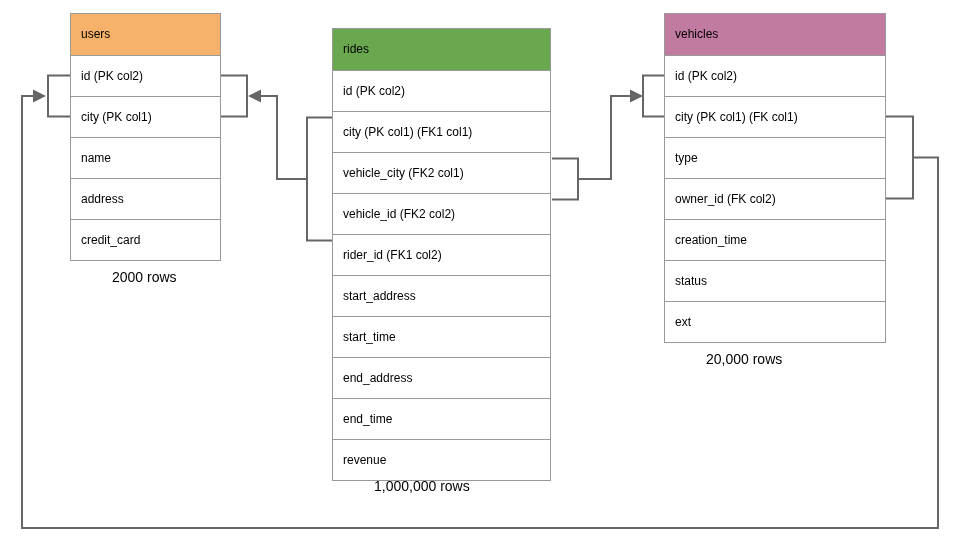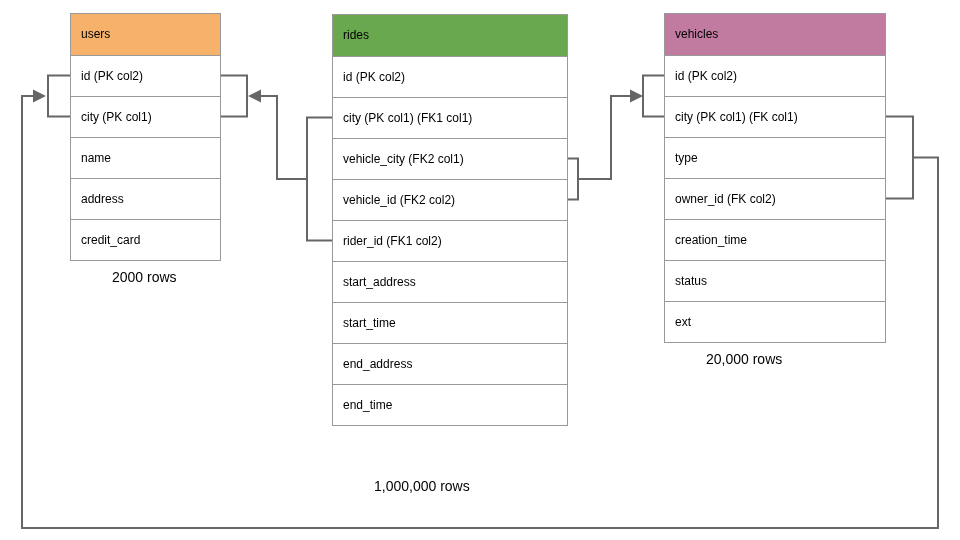--- a/index.html
+++ b/index.html
@@ -16,21 +16,21 @@
   .conn-arrow { fill: var(--line, #666); stroke: none; }
 
   .tbl {
     position: absolute;
     background: #fff;
     border: 1px solid var(--border, #999);
     box-sizing: border-box;
     font-size: 12px;
   }
   #t-users    { left: 70px;  top: 13px; width: 151px; }
-  #t-rides    { left: 332px; top: 14px; width: 236px; }
+  #t-rides    { left: 332px; top: 28px; width: 219px; }
   #t-vehicles { left: 664px; top: 13px; width: 222px; }
 
   .tbl-header {
     height: 41px;
     line-height: 41px;
     padding: 0 10px;
     box-sizing: border-box;
     white-space: nowrap;
     overflow: hidden;
   }
@@ -141,20 +141,23 @@
       </div>
 
       <div class="row">
         <span>end_address</span>
       </div>
 
       <div class="row">
         <span>end_time</span>
       </div>
 
+      <div class="row">
+        <span>revenue</span>
+      </div>
     </div>
   <div class="caption" id="cap-rides">1,000,000 rows</div>
 
   <div class="tbl" id="t-vehicles">
     <div class="tbl-header" style="background: rgb(194, 123, 160);">vehicles</div>
 
       <div class="row">
         <span>id (PK col2)</span>
       </div>
 

